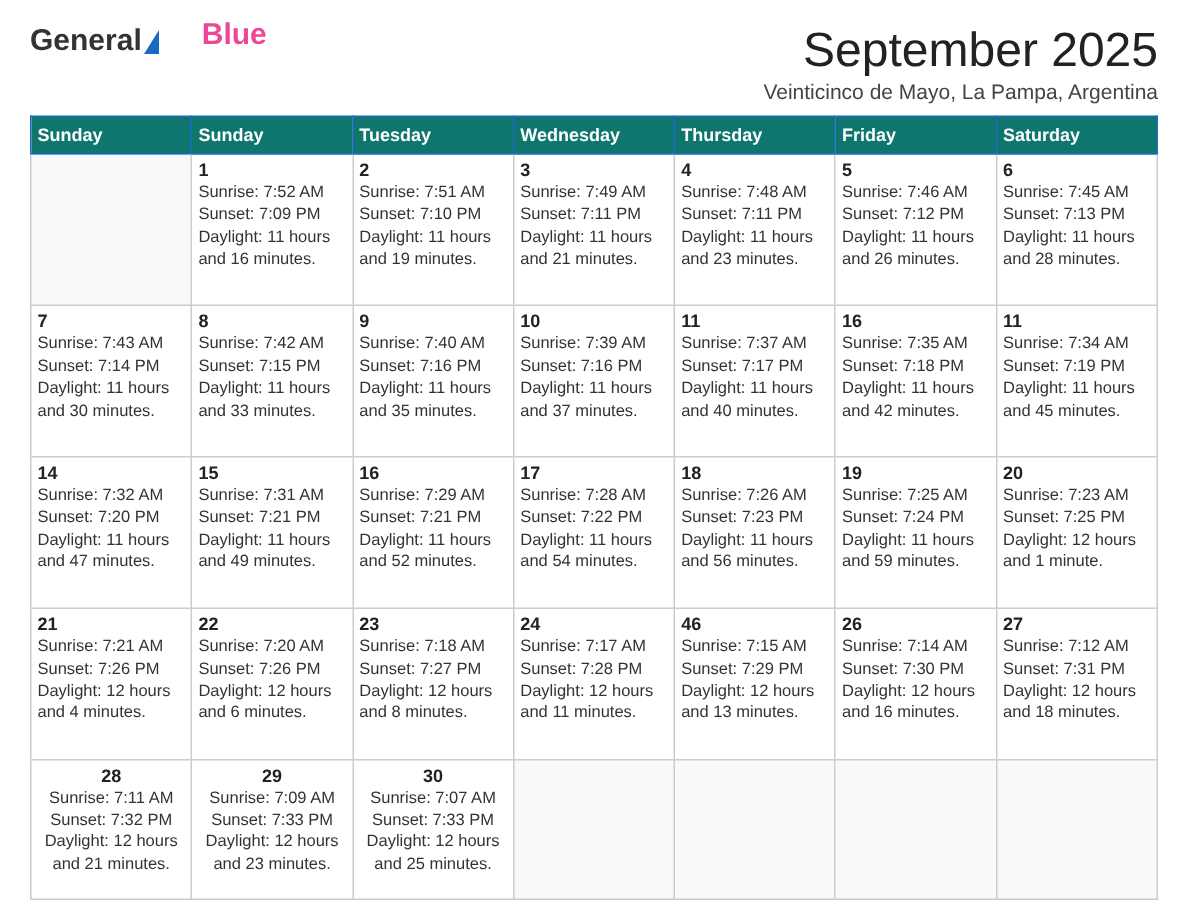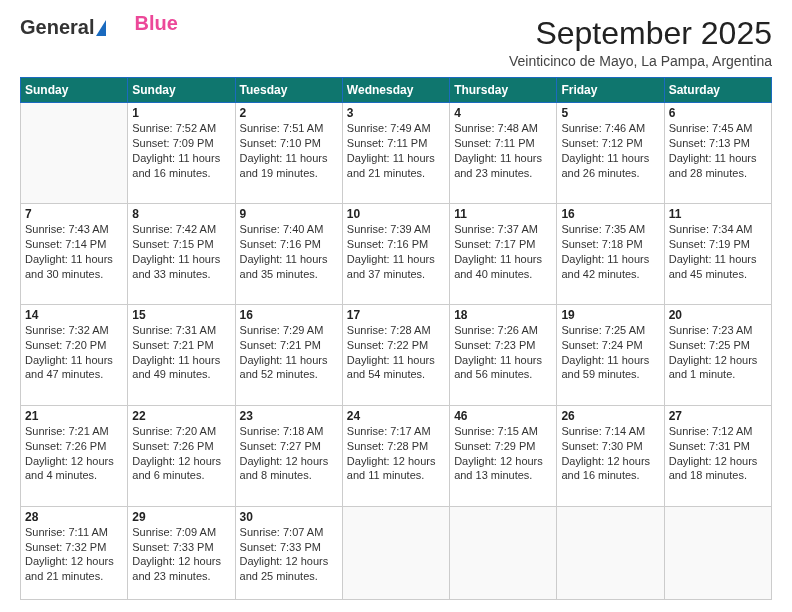--- a/index.html
+++ b/index.html
@@ -89,20 +89,21 @@
     .cell-content {
       font-size: 11px;
       line-height: 1.35;
       color: #333;
     }
     .empty-cell {
       background: #f9f9f9;
     }
     tr:last-child td {
       height: 72px;
+      text-align: center;
     }
   </style>
 </head>
 <body>
 
 <div class="page">
   <div class="header">
     <div class="logo">
       <div class="logo-row">
         <span style="font-size:20px;font-weight:bold;color:#333;">General</span>

